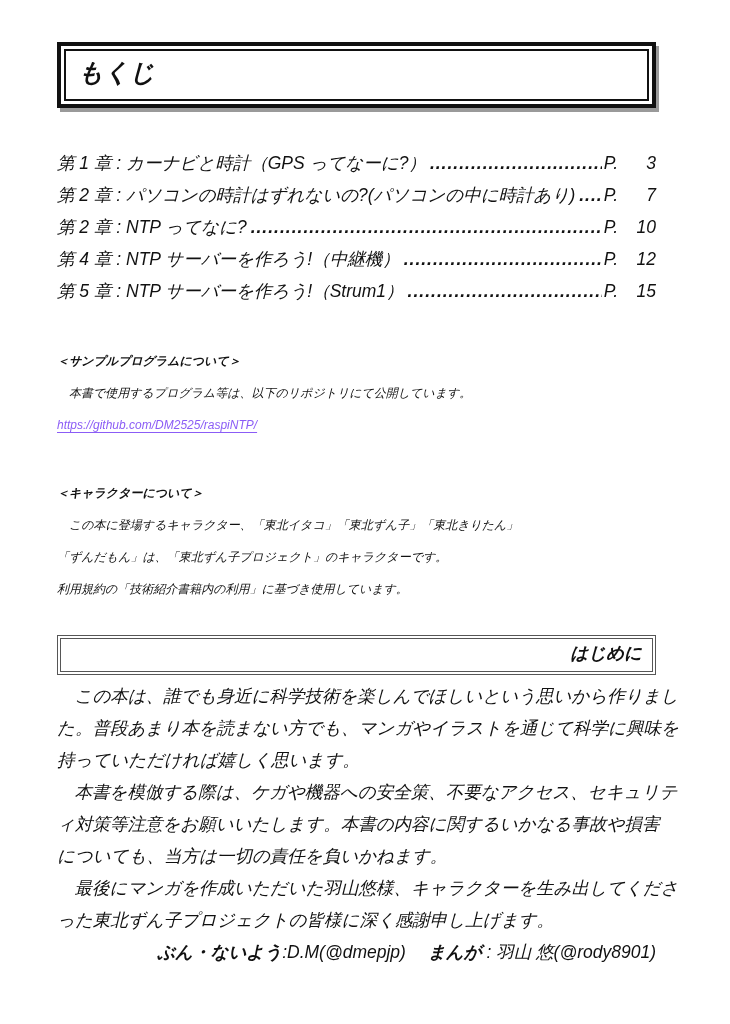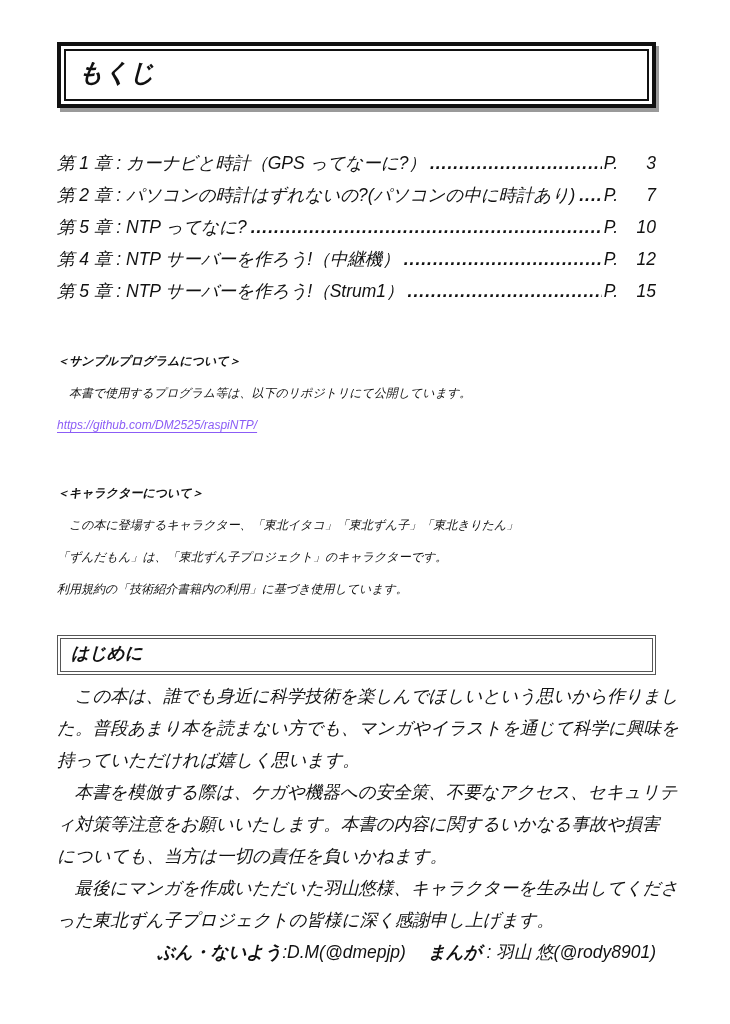--- a/index.html
+++ b/index.html
@@ -76,20 +76,21 @@
     text-underline-offset: 3px;
   }
   .site-line { white-space: nowrap; }
   .site-label { font-weight: bold; }
   
   .intro-box {
     margin-top: 30px;
     border: 1px solid #565656;
     padding: 2px;
     background: #ffffff;
+    text-align: right;
   }
   .intro-box-inner {
     border: 1px solid #565656;
     padding: 1px 10px 5px 10px;
     font-size: 17.5px;
     font-weight: bold;
     line-height: 26px;
   }
   .intro-text { margin-top: 5px; font-size: 17.5px; line-height: 32px; }
   .credit-line {
@@ -118,21 +119,21 @@
         <span class="page-prefix">P.</span>
         <span class="page-num">3</span>
       </div>
       <div class="toc-row">
         <span class="toc-label">第 2 章 : パソコンの時計はずれないの?(パソコンの中に時計あり)</span>
         <span class="leader"></span>
         <span class="page-prefix">P.</span>
         <span class="page-num">7</span>
       </div>
       <div class="toc-row">
-        <span class="toc-label">第 5 章 : NTP ってなに?</span>
+        <span class="toc-label">第 2 章 : NTP ってなに?</span>
         <span class="leader"></span>
         <span class="page-prefix">P.</span>
         <span class="page-num">10</span>
       </div>
       <div class="toc-row">
         <span class="toc-label">第 4 章 : NTP サーバーを作ろう!（中継機）</span>
         <span class="leader"></span>
         <span class="page-prefix">P.</span>
         <span class="page-num">12</span>
       </div>

